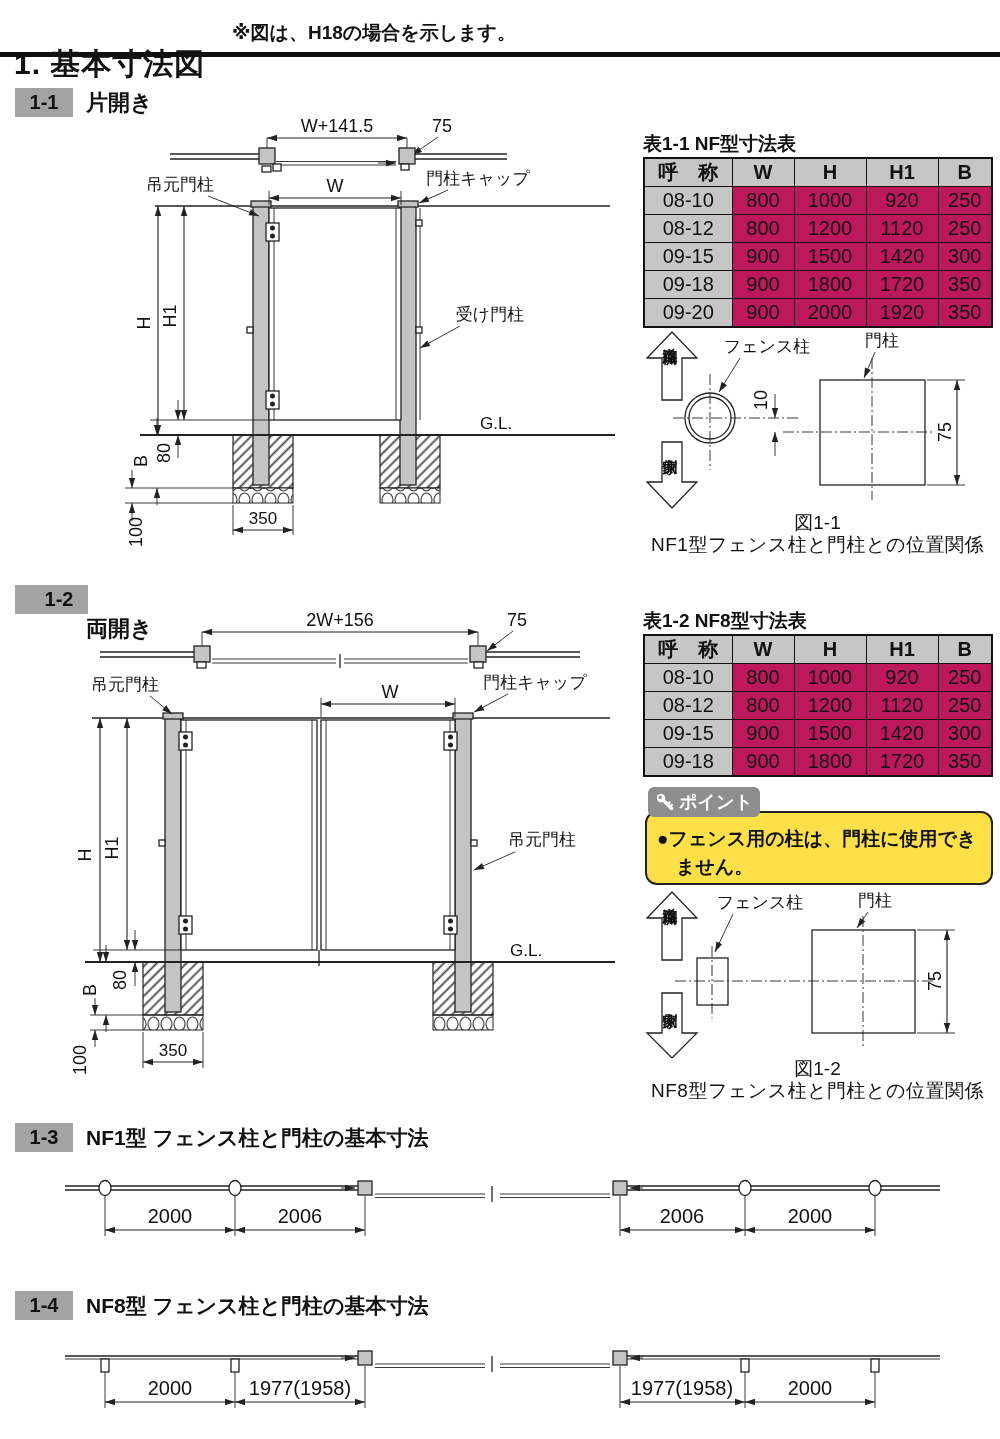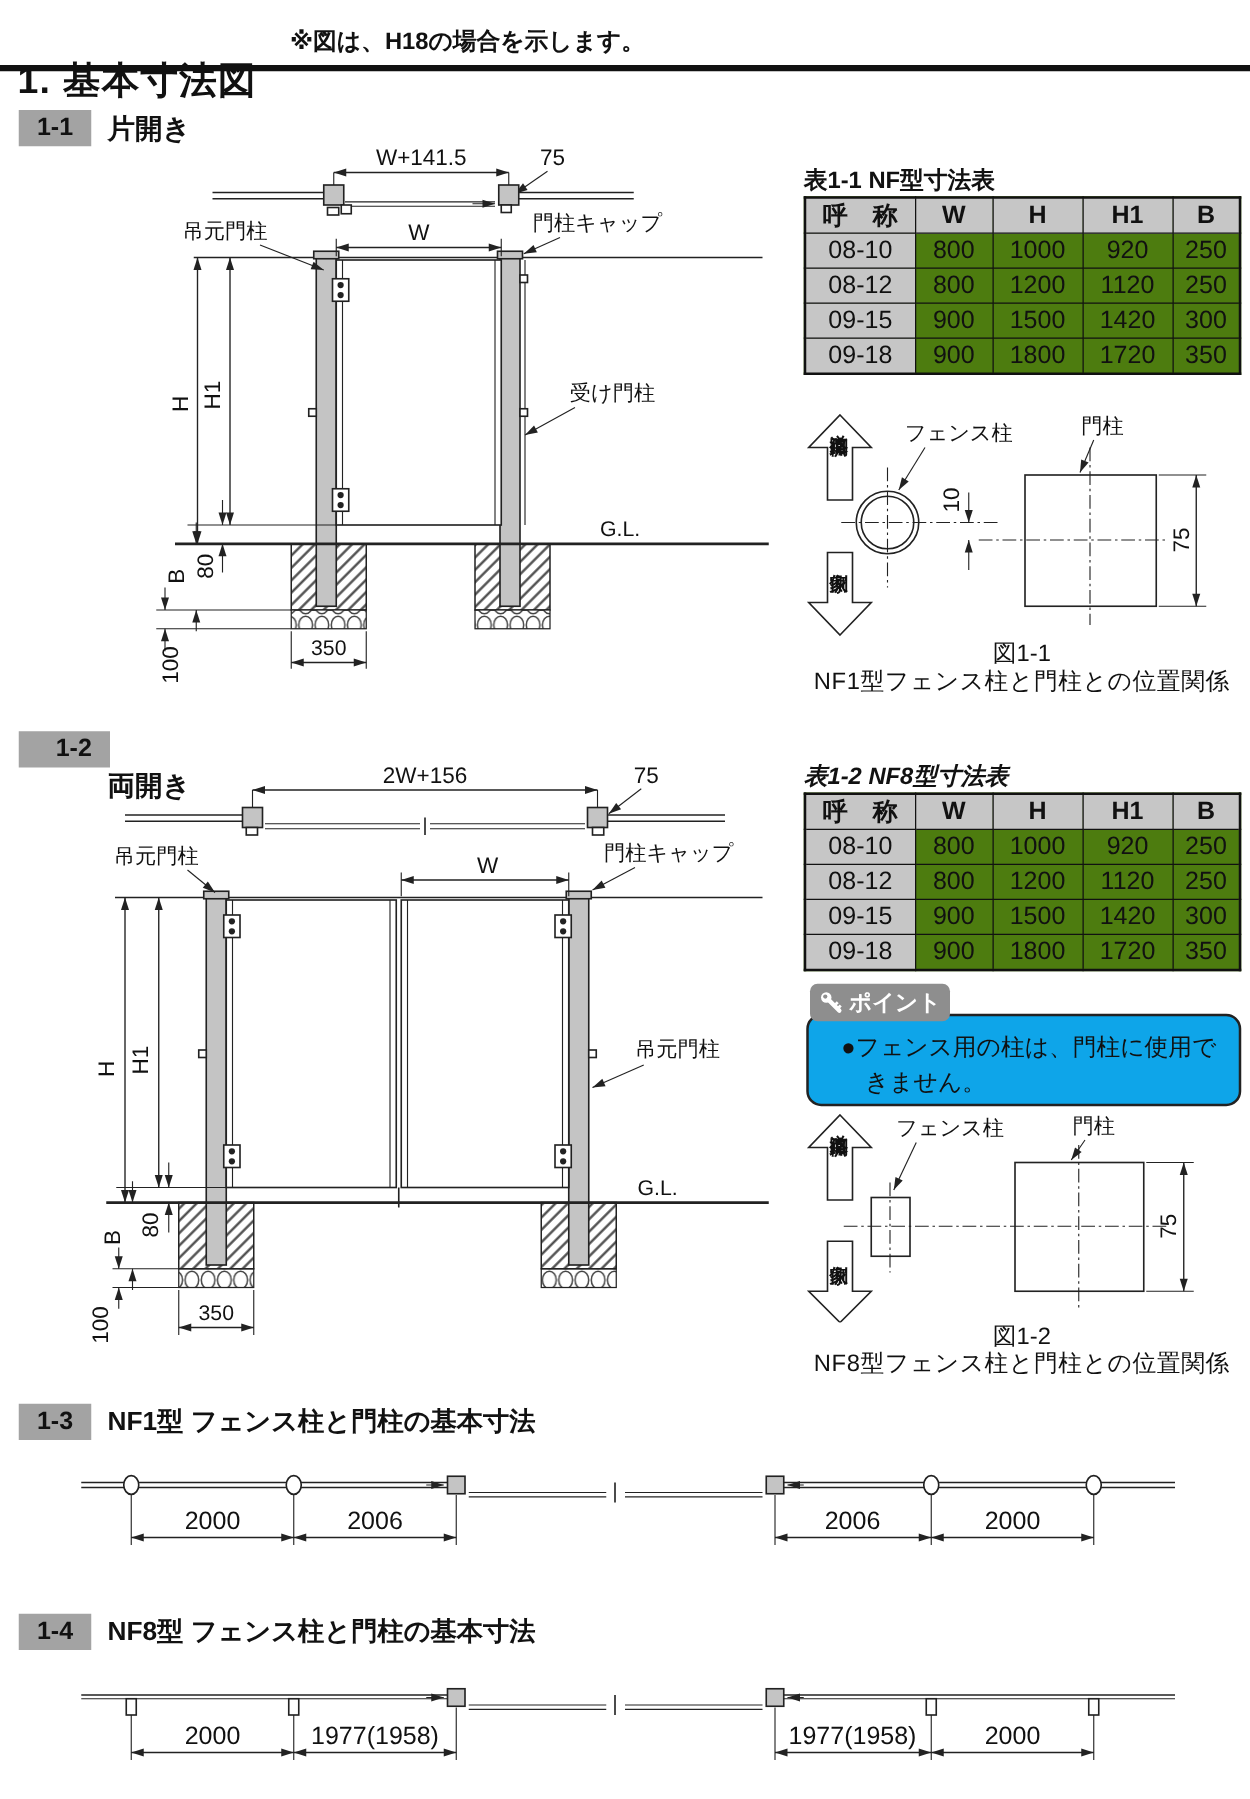--- a/index.html
+++ b/index.html
@@ -10,30 +10,30 @@
   .page-title{left:14px;top:8px;font-size:30px;font-weight:bold;letter-spacing:1px;margin-top:36px;}
   .page-note{left:232px;top:20px;font-size:19px;font-weight:bold;}
   .title-rule{left:0;top:52px;width:1000px;height:5px;background:#111;}
   
   .sec-badge{width:58px;height:29px;background:#a3a3a3;color:#111;font-size:20px;font-weight:bold;
              display:flex;align-items:center;justify-content:center;}
   .sec-title{font-size:22px;font-weight:bold;line-height:29px;}
   .sec-note{font-size:18px;font-weight:bold;margin-left:22px;}
   
   .tbl-title{font-size:19px;font-weight:bold;}
-  table.dim{border-collapse:collapse;border:2.5px solid #111;background:#4d7c0f;}
+  table.dim{border-collapse:collapse;border:2.5px solid #111;background:#be185d;}
   table.dim th,table.dim td{border:1px solid #111;text-align:center;font-size:20px;height:27px;padding:0 2px;}
   table.dim th{background:#c6c6c6;font-weight:bold;}
   table.dim td.name{background:#c6c6c6;}
   
   .point-tab{left:648px;top:787px;width:112px;height:30px;background:#8e8e8e;border-radius:6px;
              color:#fff;font-size:18px;font-weight:bold;display:flex;align-items:center;
              justify-content:center;gap:4px;z-index:3;}
-  .point-box{left:645px;top:811px;width:348px;height:74px;background:#0ea5e9;border:2.5px solid #222;
-             border-radius:12px;box-sizing:border-box;padding:12px 12px 0 26px;z-index:2;}
+  .point-box{left:645px;top:811px;width:348px;height:74px;background:#fde047;border:2.5px solid #222;
+             border-radius:12px;box-sizing:border-box;padding:12px 12px 0 10px;z-index:2;font-weight:bold;}
   .point-text{font-size:19px;line-height:1.45;padding-left:1em;text-indent:-1em;}
   
   .fig-cap-no{font-size:19px;text-align:center;}
   .fig-cap{font-size:19px;text-align:center;letter-spacing:0.5px;}
   
   .vtext{writing-mode:vertical-rl;text-orientation:upright;font-size:15px;font-weight:bold;
          line-height:1;letter-spacing:1px;z-index:2;}
   
   svg{display:block;}
   svg text{font-family:"Liberation Sans","DejaVu Sans",sans-serif;fill:#111;}
@@ -212,20 +212,27 @@
           <td>900</td>
       <td>1500</td>
           <td>1420</td>
       <td>300</td>
     </tr>
     <tr>
       <td class="name">09-18</td>
           <td>900</td>
       <td>1800</td>
           <td>1720</td>
+      <td>350</td>
+    </tr>
+    <tr>
+      <td class="name">09-20</td>
+          <td>900</td>
+      <td>2000</td>
+          <td>1920</td>
       <td>350</td>
     </tr>
   </tbody>
     </table>
 
   <svg class="abs" style="left:635px;top:330px;" width="365" height="182" viewBox="0 0 365 182">
     <polygon class="ln" points="37,2 62,28 47,28 47,70 27,70 27,28 12,28" stroke-width="2.4" fill="#fff"></polygon>
     <polygon class="ln" points="37,178 62,152 47,152 47,112 27,112 27,152 12,152" stroke-width="2.4" fill="#fff"></polygon>
     <line class="cl" x1="75" y1="44" x2="75" y2="140"></line>
     <line class="cl" x1="38" y1="88" x2="166" y2="88"></line>
@@ -349,21 +356,21 @@
       <line class="ext" x1="65" y1="447" x2="65" y2="430" marker-end="url(#aE)"></line>
       <text class="dt" transform="translate(56,460) rotate(-90)" text-anchor="middle">100</text>
 
       <line class="ext" x1="113" y1="432" x2="113" y2="468"></line>
       <line class="ext" x1="173" y1="432" x2="173" y2="468"></line>
       <line class="dim" x1="113" y1="462" x2="173" y2="462" marker-start="url(#aS)" marker-end="url(#aE)"></line>
       <text class="dt17" x="143" y="456" text-anchor="middle">350</text>
     </g>
   </svg>
 
-  <div class="abs tbl-title" style="left:643px;top:608px;font-style:italic;">表1-2 NF8型寸法表</div>
+  <div class="abs tbl-title" style="left:643px;top:608px;">表1-2 NF8型寸法表</div>
   <table class="dim abs" style="left:643px;top:634px;">
     <colgroup>
         <col style="width:88px">
         <col style="width:62px">
         <col style="width:72px">
         <col style="width:72px">
         <col style="width:54px">
       </colgroup>
     <tbody>
         <tr>

